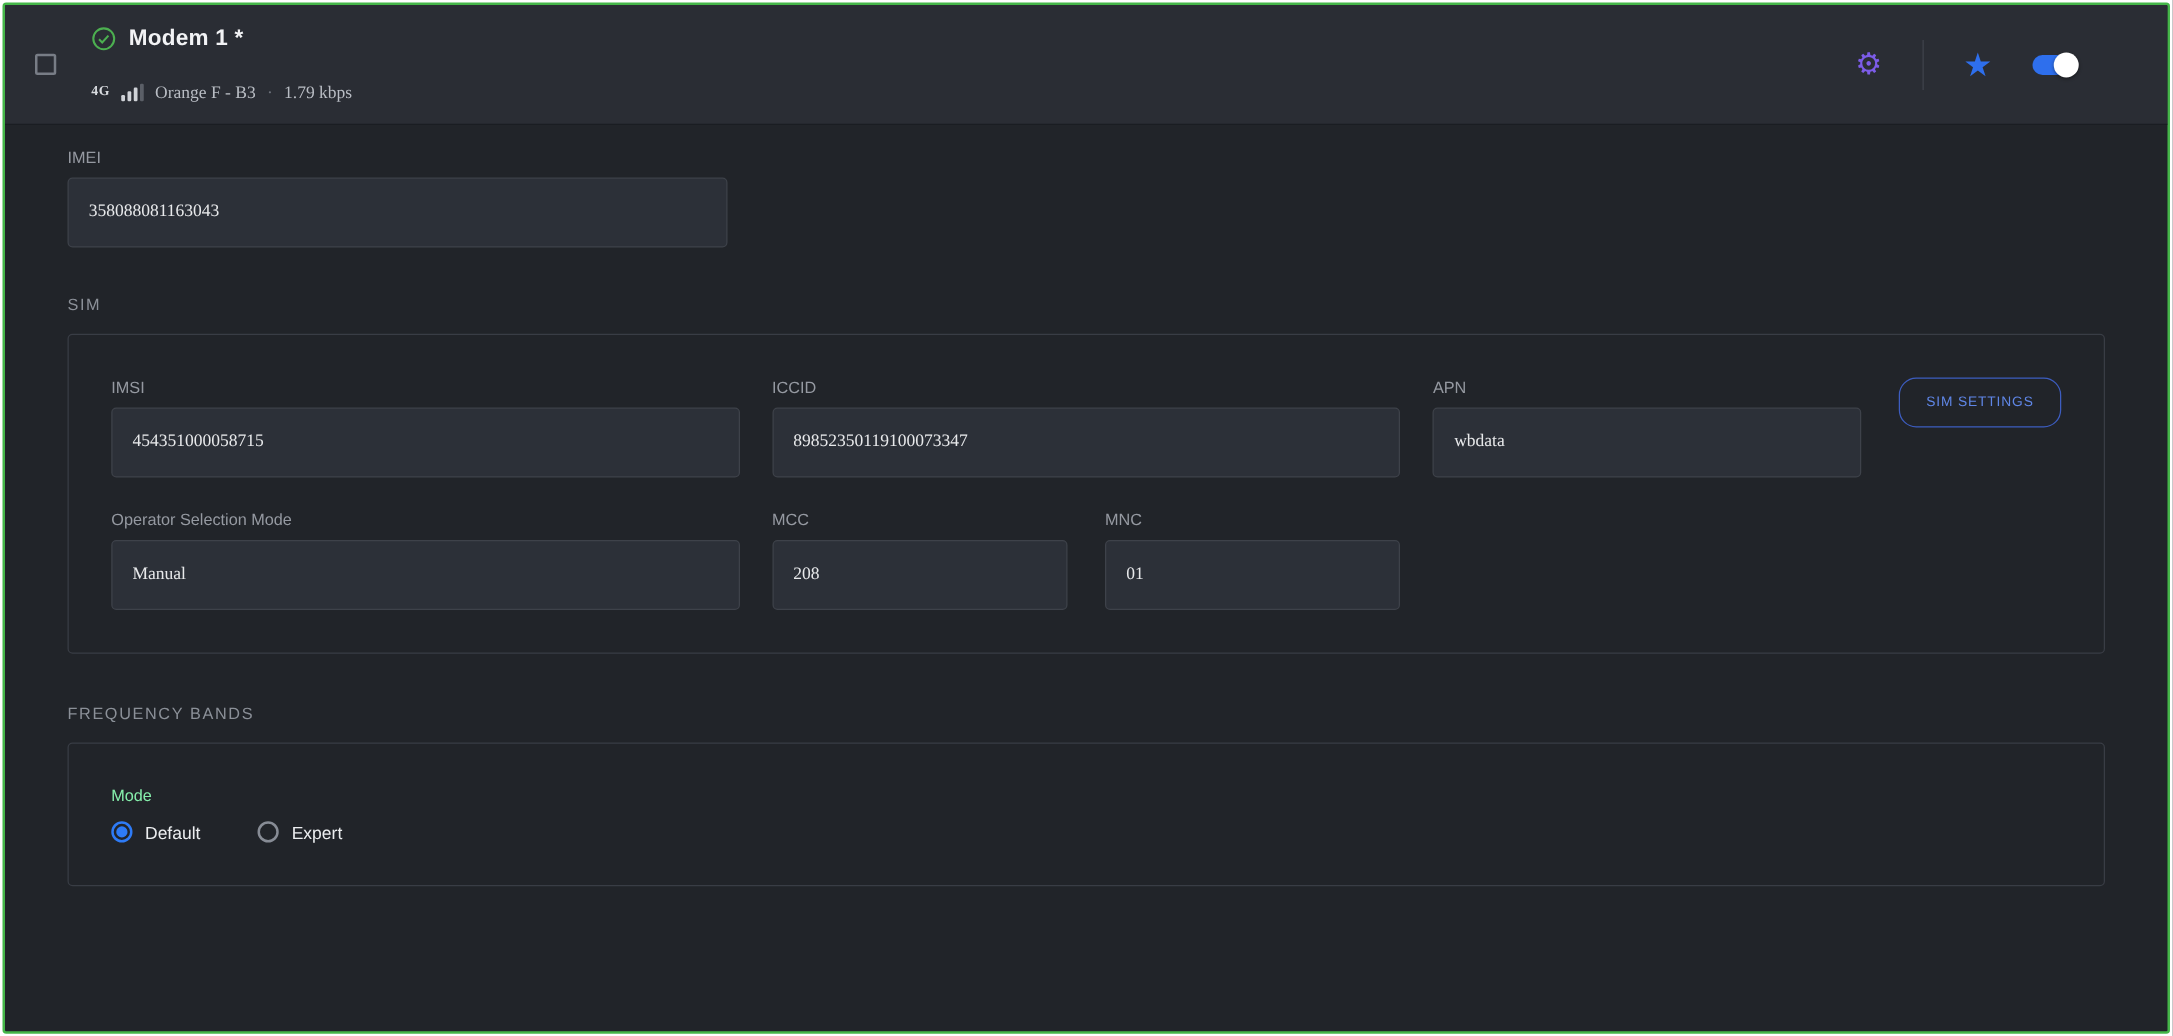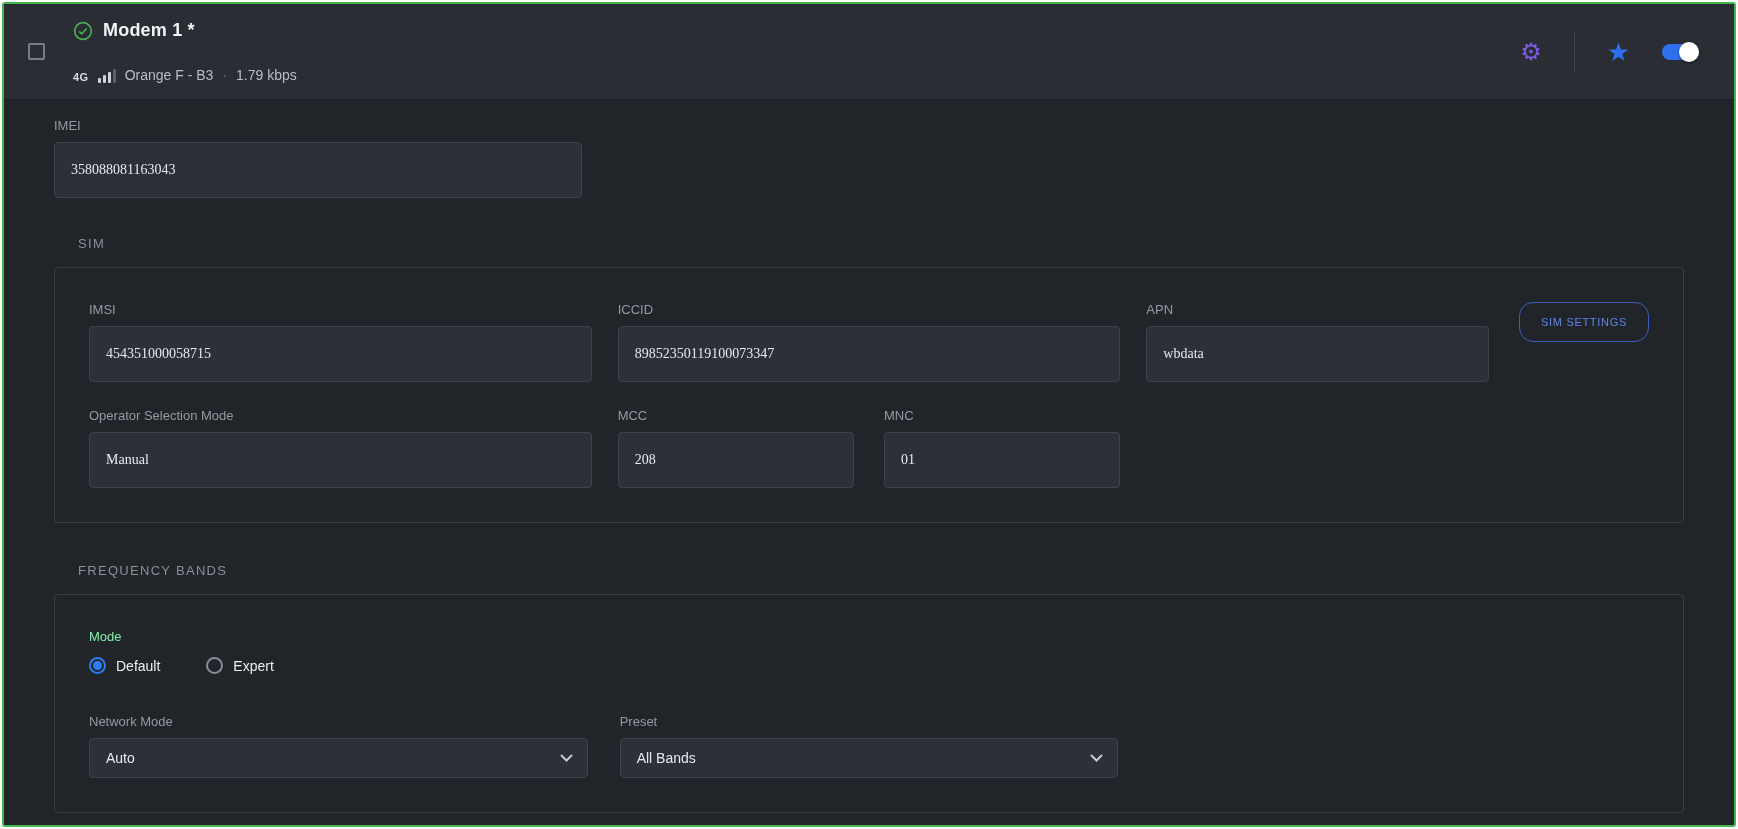--- a/index.html
+++ b/index.html
@@ -9,31 +9,31 @@
   .card {
     position: absolute; inset: 2px;
     border: 2px solid #45b649; border-radius: 3px;
     background: #212429; display: flex; flex-direction: column; overflow: hidden;
   }
 
   
   .header {
     flex: none; height: 96px; background: #2a2d34;
     display: flex; align-items: center;
-    padding: 0 36px 0 24px; border-bottom: 1px solid #1a1d22;
+    padding: 0 72px 0 24px; border-bottom: 1px solid #1a1d22;
   }
   .checkbox {
     width: 17px; height: 17px; border: 2px solid #787d86; border-radius: 2px;
     background: transparent; cursor: pointer; flex: none;
   }
   .title-block { margin-left: 28px; }
   .title-row { display: flex; align-items: center; gap: 10px; }
   .check-icon { width: 20px; height: 20px; display: block; }
   .modem-title { color: #f2f3f5; font-size: 18px; font-weight: bold; letter-spacing: 0.2px; }
-  .sub-row { display: flex; align-items: flex-end; gap: 9px; margin-top: 26px; }
+  .sub-row { display: flex; align-items: flex-start; gap: 9px; margin-top: 26px; font-family: Liberation Serif, serif; }
   .net-type { color: #d8dbdf; font-size: 11px; font-weight: bold; letter-spacing: 0.5px; }
   .signal { display: flex; align-items: flex-end; gap: 2px; height: 14px; }
   .signal span { width: 3px; border-radius: 1px; background: #cfd2d7; display: block; }
   .signal .b1 { height: 5px; } .signal .b2 { height: 8px; }
   .signal .b3 { height: 11px; } .signal .b4 { height: 14px; background: #5b5f67; }
   .operator { color: #b9bdc4; font-size: 14px; }
   .dot-sep { color: #6d727b; font-size: 14px; }
   .bitrate { color: #b9bdc4; font-size: 14px; }
 
   .header-spacer { flex: 1; }
@@ -61,21 +61,21 @@
 
   .field-label { color: #9599a1; font-size: 13px; margin-bottom: 9px; display: block; }
   .text-input {
     width: 100%; height: 56px; background: #2c3038; border: 1px solid #3e424a;
     border-radius: 4px; color: #e8e9eb; font-size: 14px; padding: 0 16px;
     font-family: Liberation Serif, serif; outline: none;
   }
 
   .imei-block { margin-top: 18px; width: 528px; }
 
-  .section-label { color: #8b9098; font-size: 13px; letter-spacing: 1.3px; margin-left: 24px; }
+  .section-label { color: #8b9098; font-size: 13px; letter-spacing: 1.3px; }
   .sim-section-label { margin-top: 38px; }
   .freq-section-label { margin-top: 40px; }
 
   .panel {
     margin-top: 16px; border: 1px solid #393d45; border-radius: 4px; padding: 34px;
   }
   .sim-panel {
     display: grid; grid-template-columns: 1fr 1fr 1fr;
     column-gap: 32px; row-gap: 30px; gap: 26px;
   }
@@ -208,37 +208,16 @@
         <div class="radio-item selected">
           <span class="radio-circle"></span>
           <span class="radio-label">Default</span>
         </div>
         <div class="radio-item">
           <span class="radio-circle"></span>
           <span class="radio-label">Expert</span>
         </div>
       </div>
 
-      <div class="dropdown-grid">
-        <div>
-          <label class="field-label">Network Mode</label>
-          <div class="dropdown">
-            <span>Auto</span>
-            <svg class="chev" width="13" height="8" viewBox="0 0 13 8" fill="none" stroke="#c7cad0" stroke-width="2" stroke-linecap="round">
-              <polyline points="1.5,1.5 6.5,6.5 11.5,1.5"></polyline>
-            </svg>
-          </div>
-        </div>
-        <div>
-          <label class="field-label">Preset</label>
-          <div class="dropdown">
-            <span>All Bands</span>
-            <svg class="chev" width="13" height="8" viewBox="0 0 13 8" fill="none" stroke="#c7cad0" stroke-width="2" stroke-linecap="round">
-              <polyline points="1.5,1.5 6.5,6.5 11.5,1.5"></polyline>
-            </svg>
-          </div>
-        </div>
-        <div></div>
-      </div>
     </div>
 
   </div>
 </div>
 
 </body></html>

